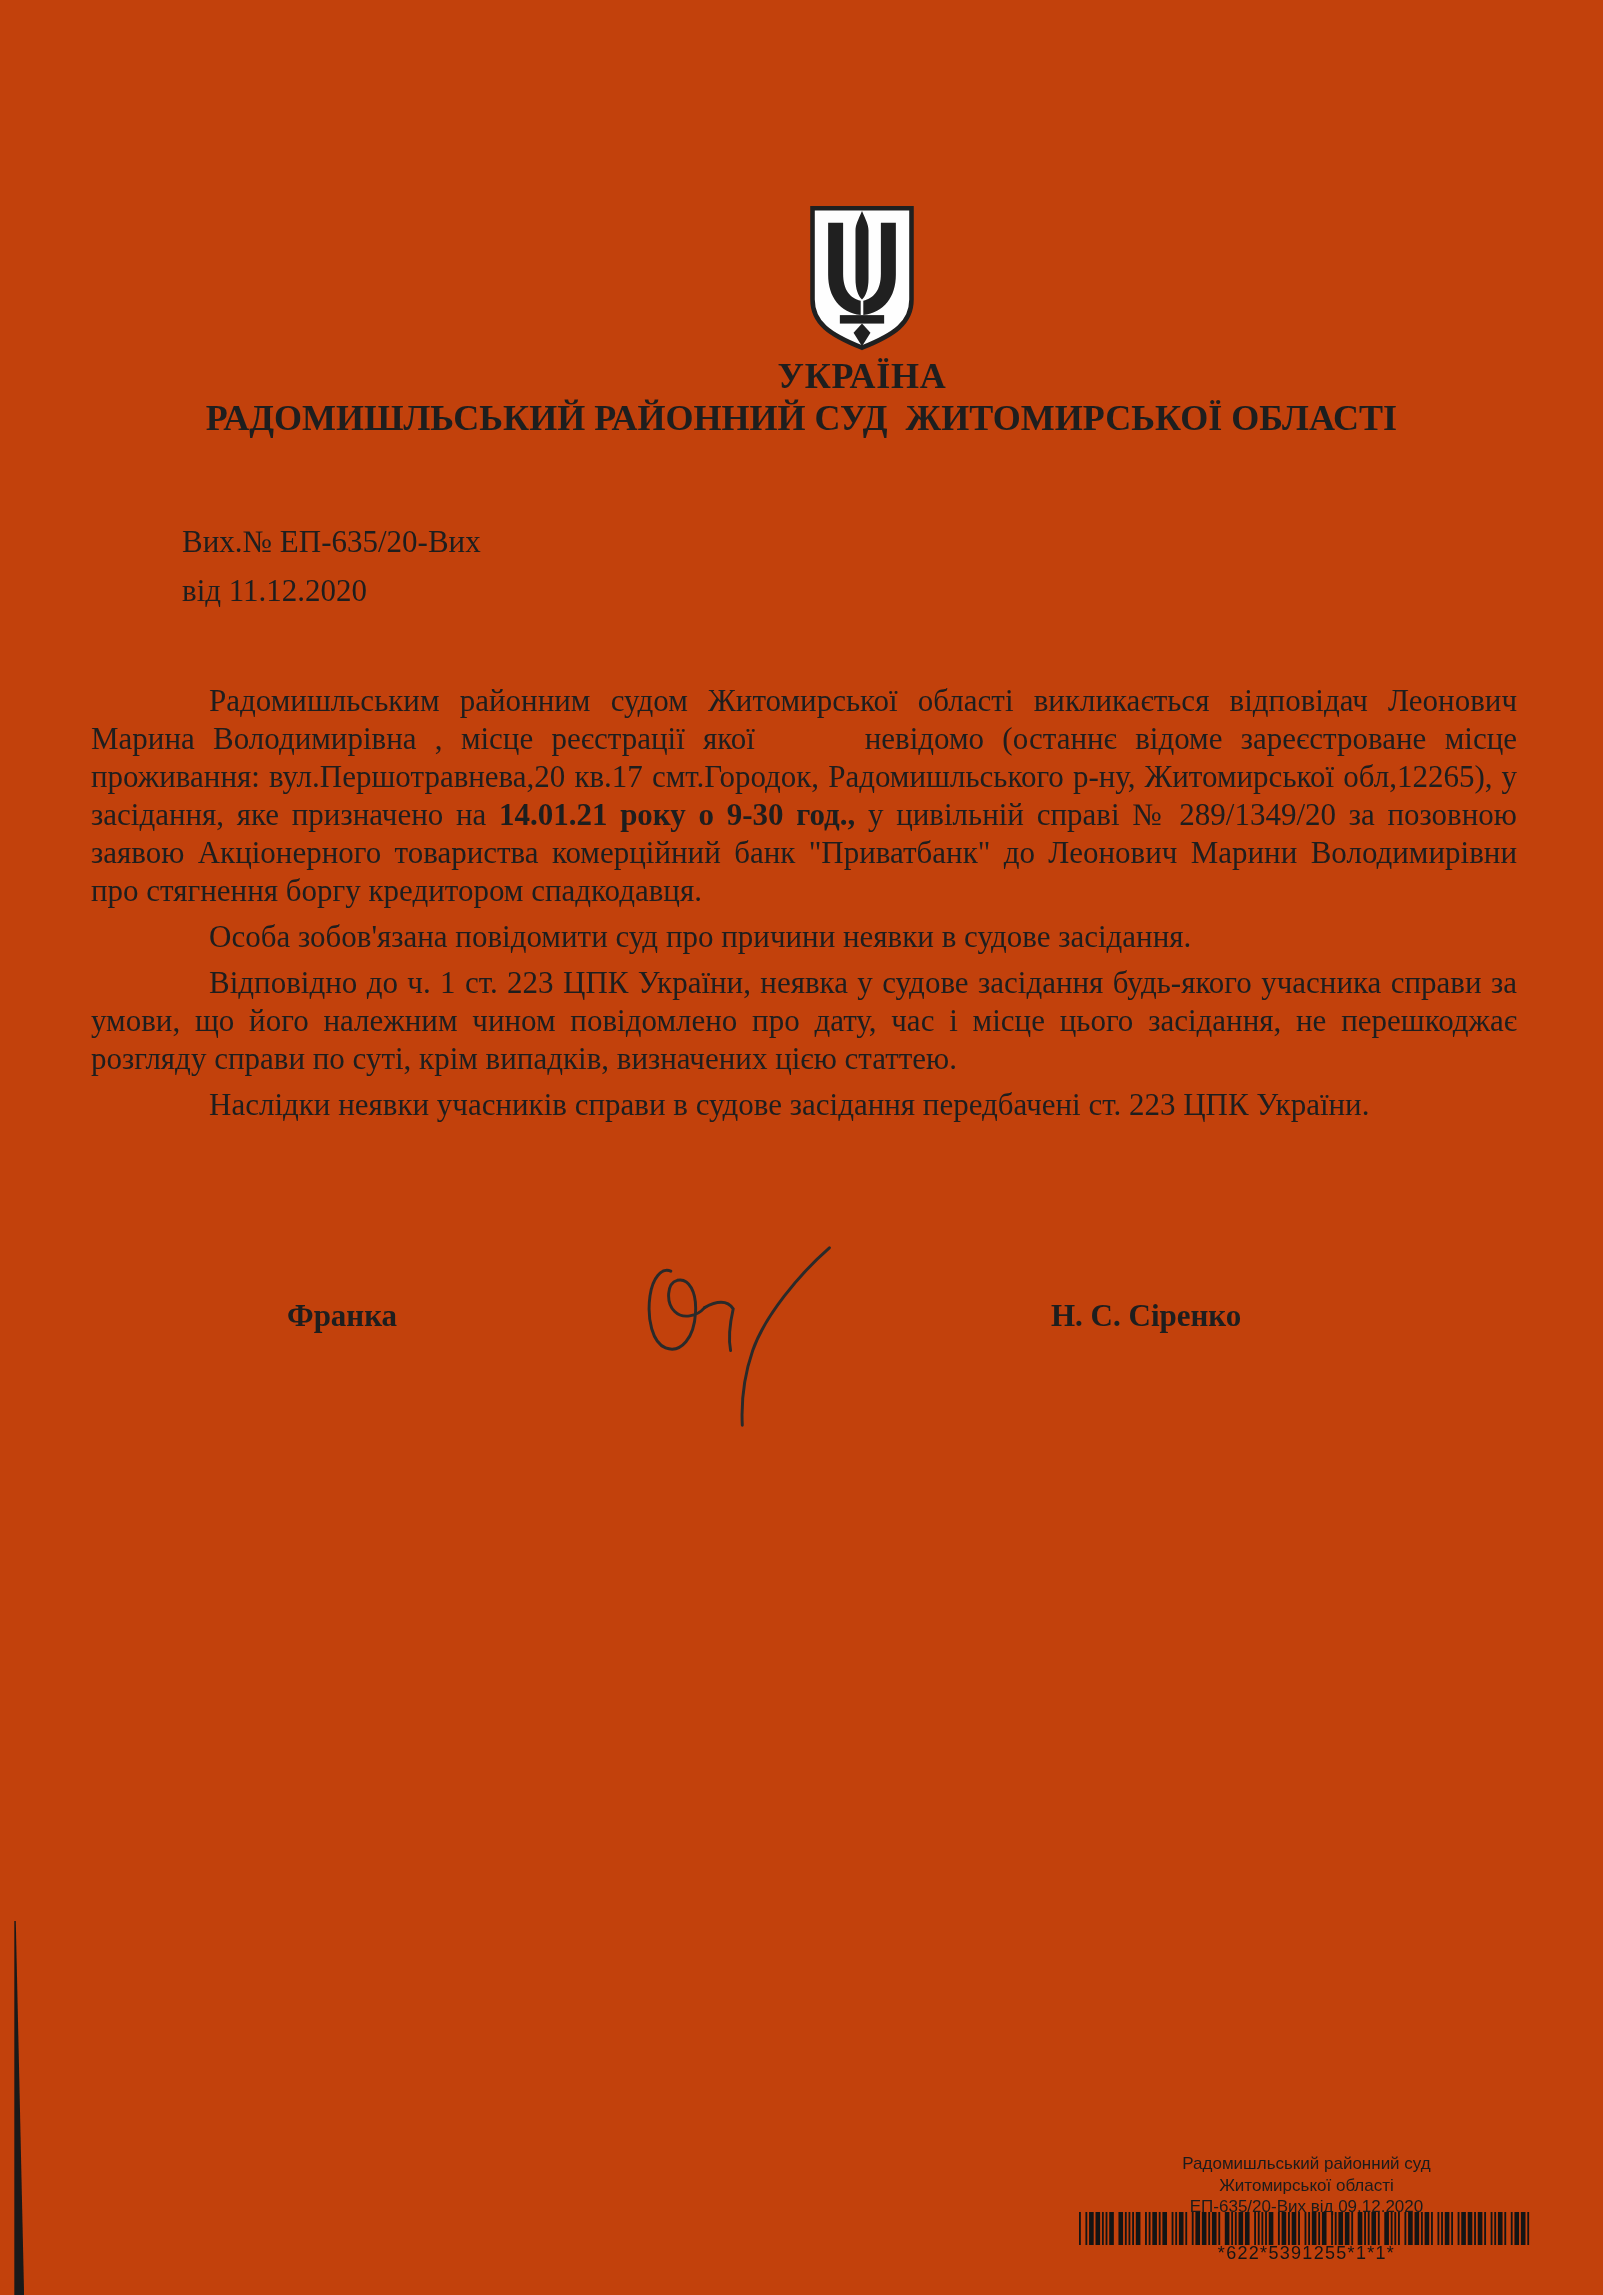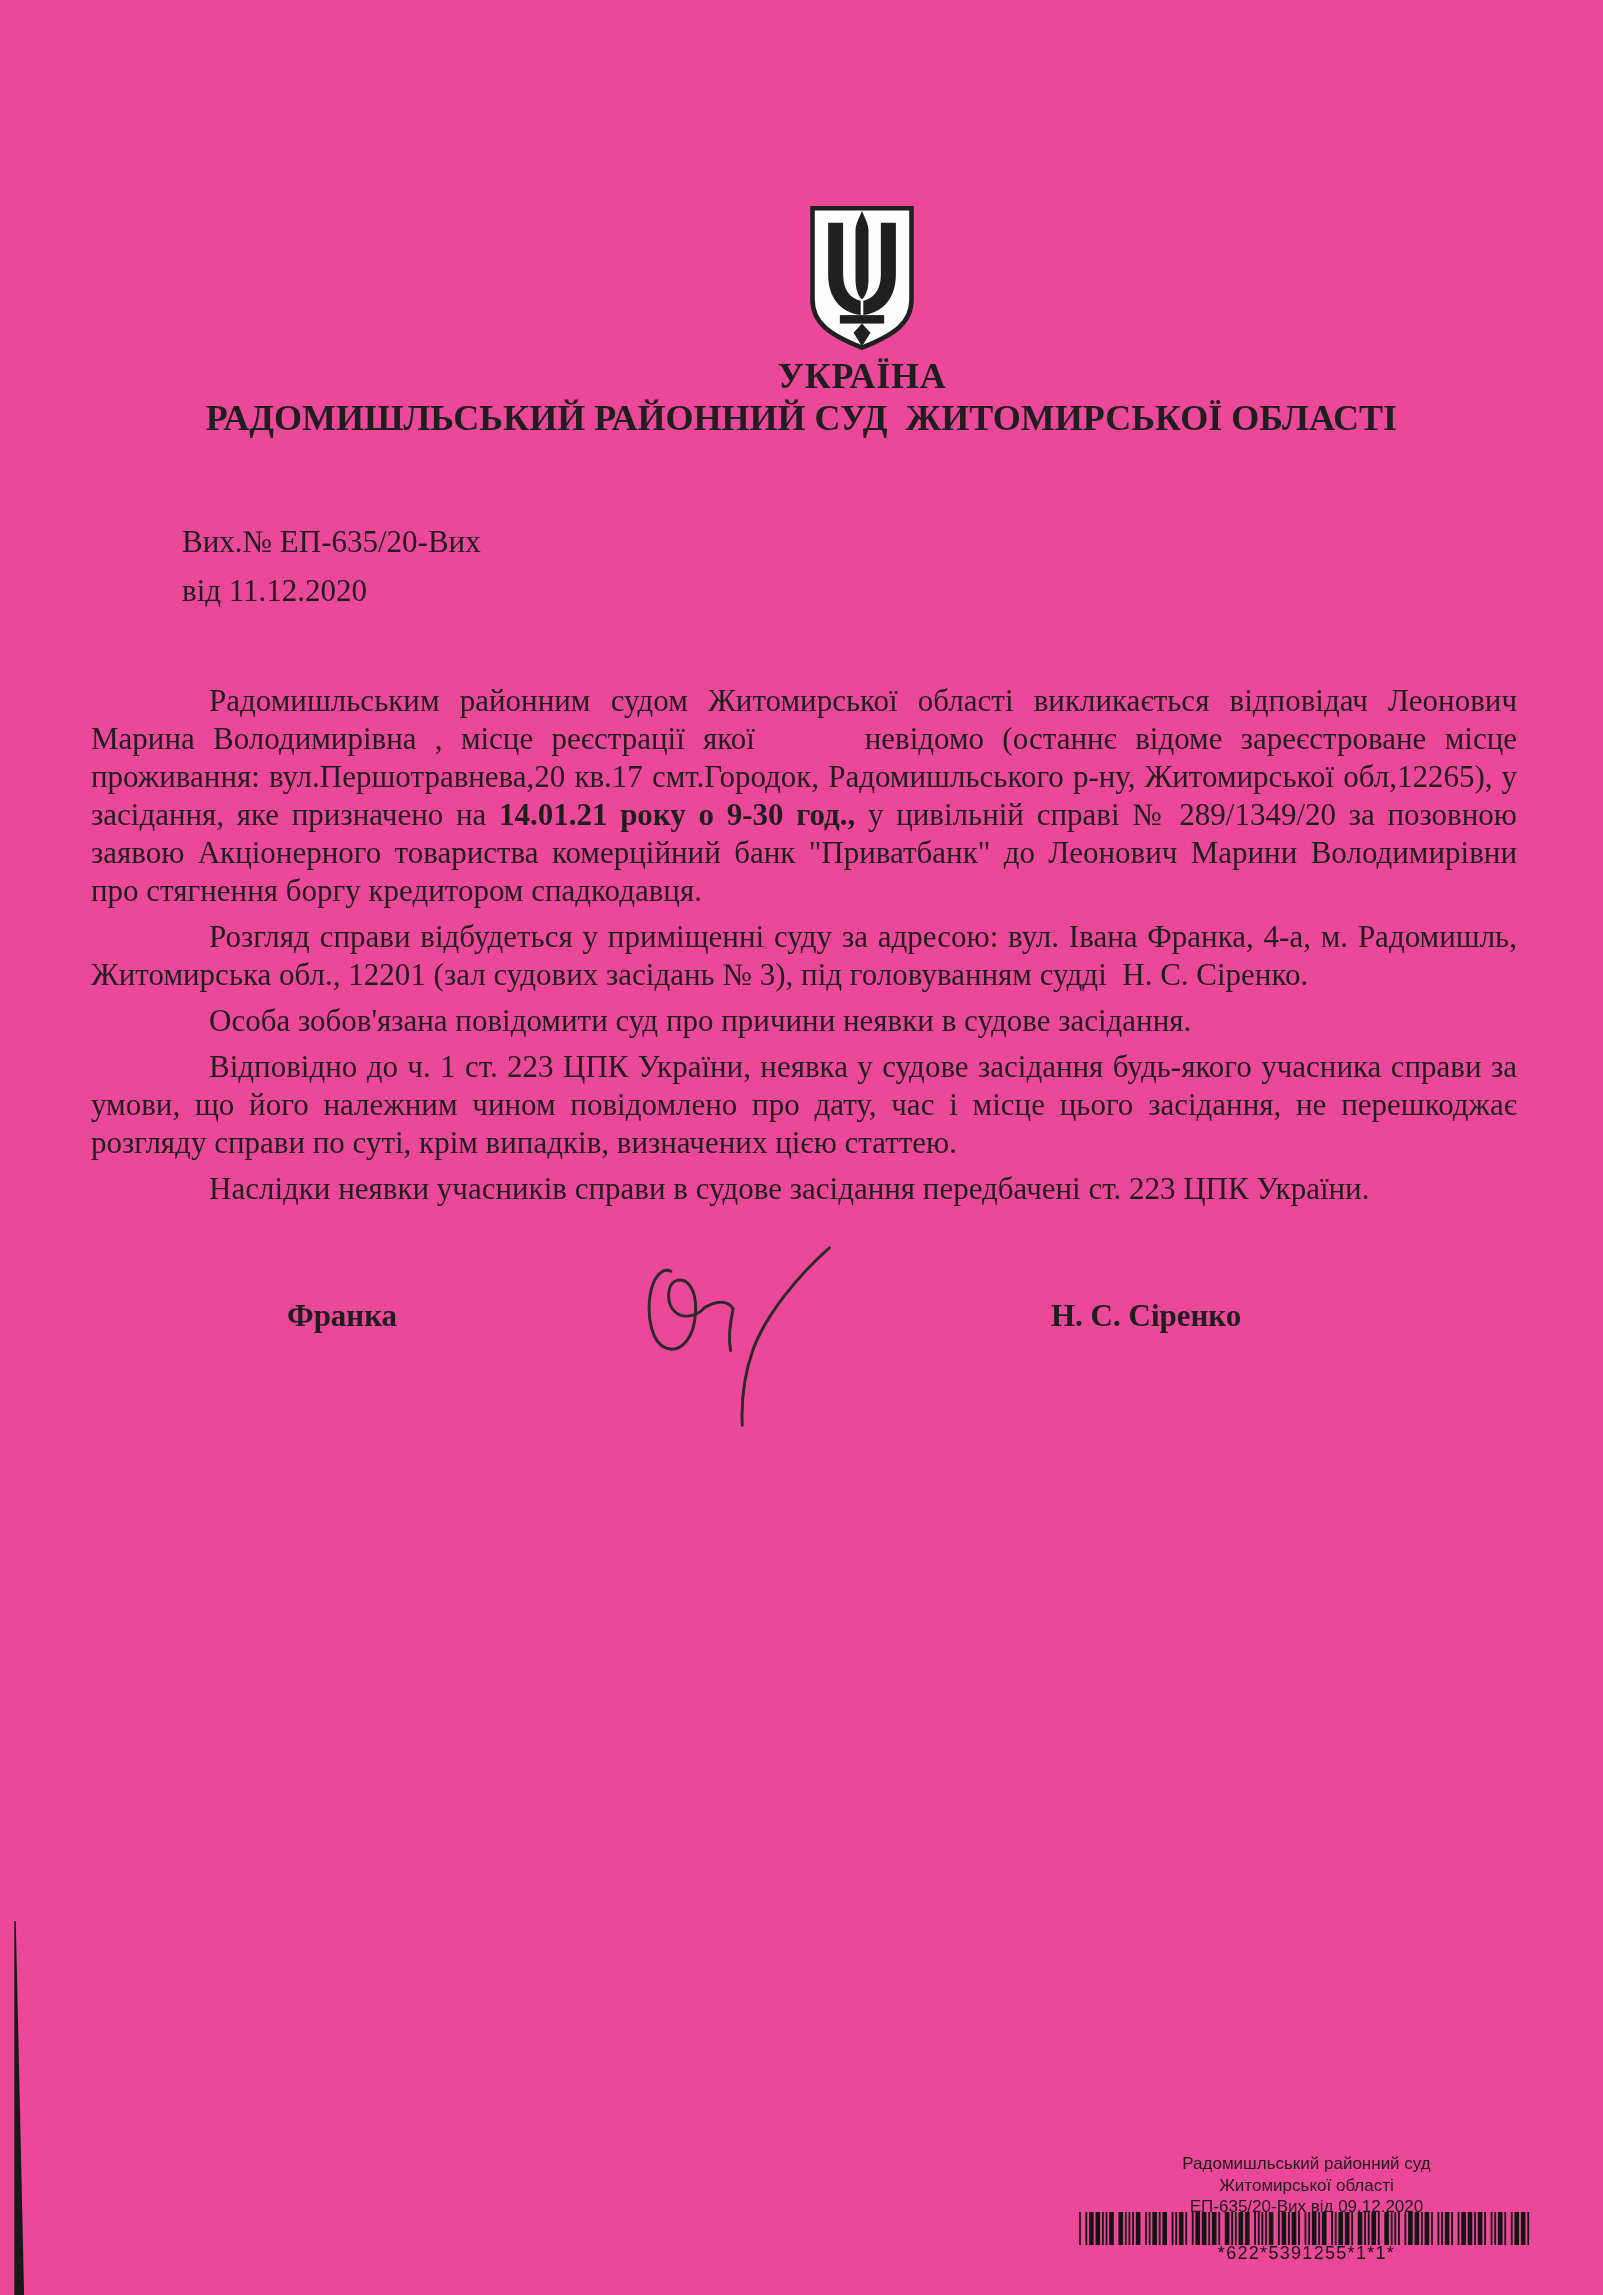--- a/index.html
+++ b/index.html
@@ -1,20 +1,20 @@
 <!DOCTYPE html>
 <html lang="uk" style="font-size:10.4px"><head>
 <meta charset="utf-8">
 <style>
   html,body{margin:0;padding:0;background:#e8e8e8;}
   .page{
     position:relative;
     width:1603px;height:2295px;
     margin:0 auto;
-    background:#ec4899;
+    background:#c2410c;
     color:#1e1e1e;
     font-family:"Liberation Serif", serif;
     overflow:hidden;
   }
   .abs{position:absolute;}
   
   .emblem{left:806px;top:203px;width:112px;height:150px;}
   .country{left:667px;top:355px;width:390px;text-align:center;
            font-size:36px;font-weight:bold;letter-spacing:0.7px;}
   .court-name{left:0;top:397px;width:1603px;text-align:center;
@@ -63,21 +63,20 @@
   <div class="abs country">УКРАЇНА</div>
   <div class="abs court-name">РАДОМИШЛЬСЬКИЙ РАЙОННИЙ СУД  ЖИТОМИРСЬКОЇ ОБЛАСТІ</div>
 
   <div class="abs ref">
     <div>Вих.№  ЕП-635/20-Вих</div>
     <div>від  11.12.2020</div>
   </div>
 
   <div class="abs body-text">
       <p class="body-par"><span>Радомишльським районним судом Житомирської області викликається відповідач Леонович Марина Володимирівна , місце реєстрації якої &nbsp;&nbsp;&nbsp;&nbsp;&nbsp;невідомо (останнє відоме зареєстроване місце проживання: вул.Першотравнева,20 кв.17 смт.Городок, Радомишльського р-ну, Житомирської обл,12265), у засідання, яке призначено на </span><span class="b">14.01.21 року о 9-30 год.,</span><span> у цивільній справі № 289/1349/20 за позовною заявою Акціонерного товариства комерційний банк "Приватбанк" до Леонович Марини Володимирівни про стягнення боргу кредитором спадкодавця.</span></p>
-      <p class="body-par"><span>Розгляд справи відбудеться у приміщенні суду за адресою: вул. Івана Франка, 4-а, м. Радомишль, Житомирська обл., 12201 (зал судових засідань № 3), під головуванням судді &nbsp;Н. С. Сіренко.</span></p>
       <p class="body-par"><span>Особа зобов'язана повідомити суд про причини неявки в судове засідання.</span></p>
       <p class="body-par"><span>Відповідно до ч. 1 ст. 223 ЦПК України, неявка у судове засідання будь-якого учасника справи за умови, що його належним чином повідомлено про дату, час і місце цього засідання, не перешкоджає розгляду справи по суті, крім випадків, визначених цією статтею.</span></p>
       <p class="body-par"><span>Наслідки неявки учасників справи в судове засідання передбачені ст. 223 ЦПК України.</span></p>
     </div>
 
   <div class="abs sig-role">Франка</div>
 
   <svg class="abs sig-svg" viewBox="0 0 320 300" xmlns="http://www.w3.org/2000/svg" fill="none" stroke="#2a2a2a" stroke-width="4.5" stroke-linecap="round">
     <path d="M52,48 C38,42 24,58 20,86 C15,122 24,158 44,166 C68,175 88,150 90,112 C92,80 80,58 62,62 C46,66 44,96 58,110 C70,122 92,118 104,104"></path>
     <path d="M104,104 C126,92 140,94 148,106 C143,128 140,150 144,170"></path>

